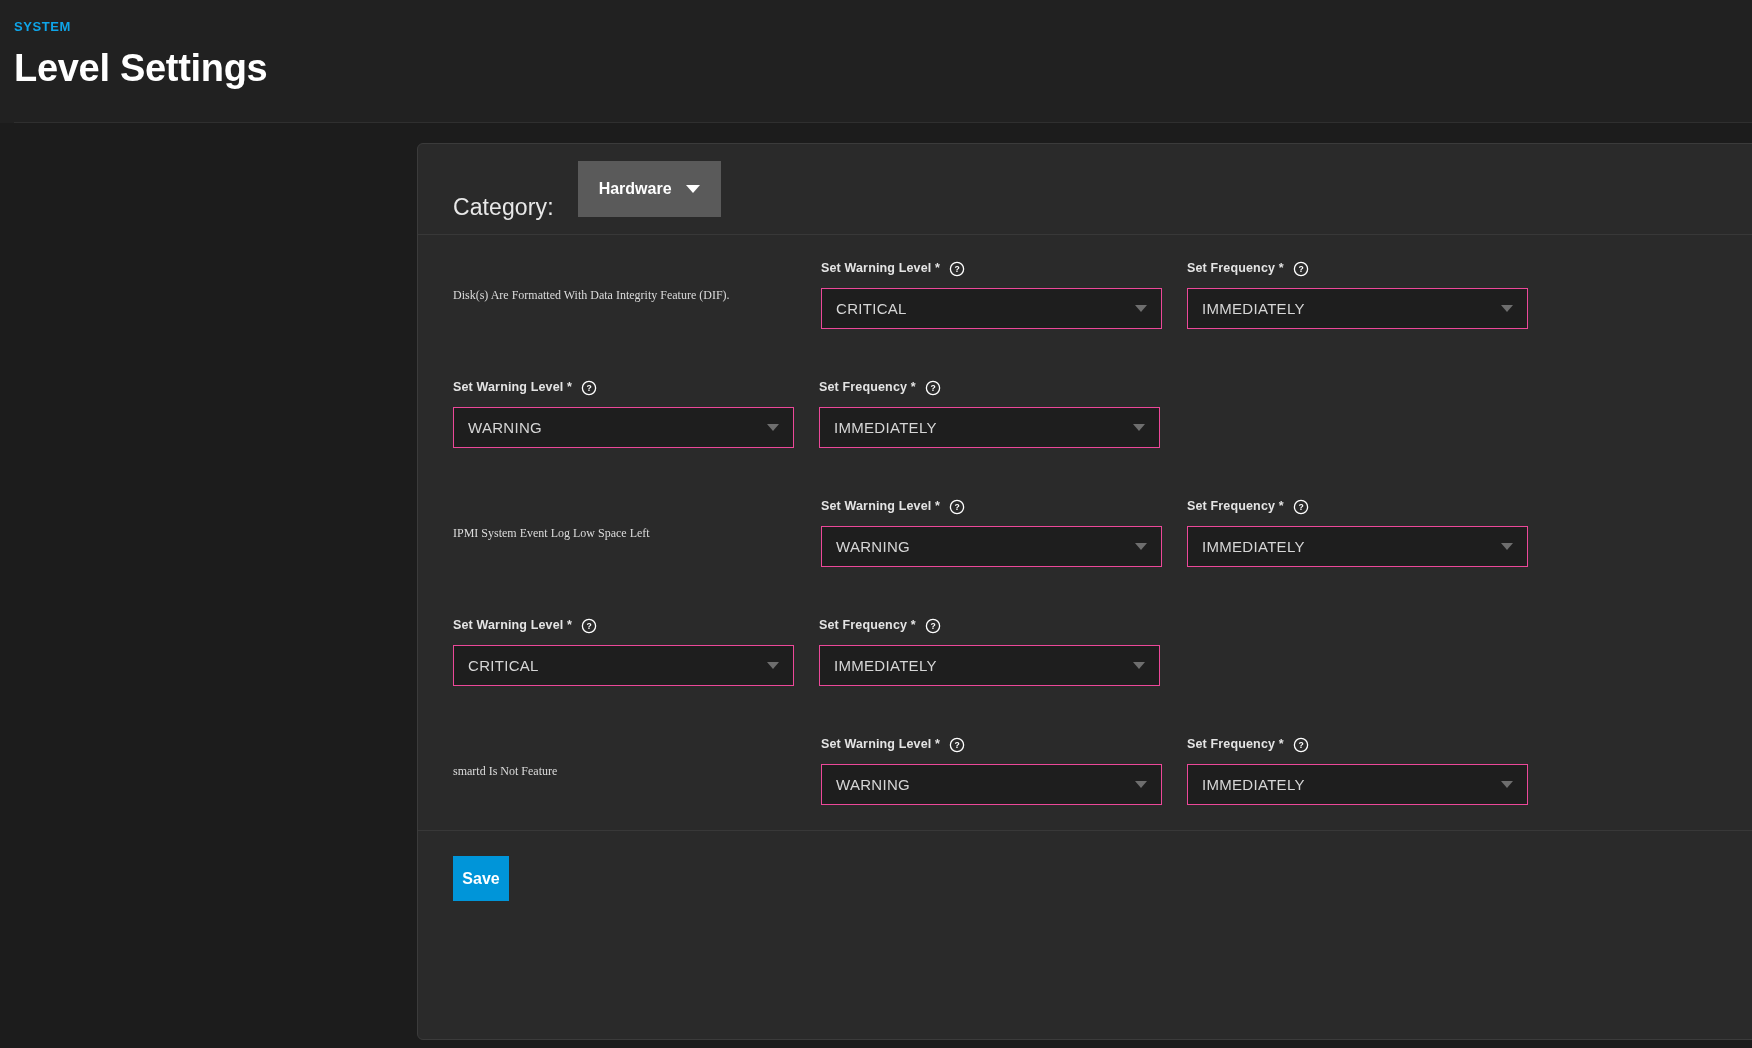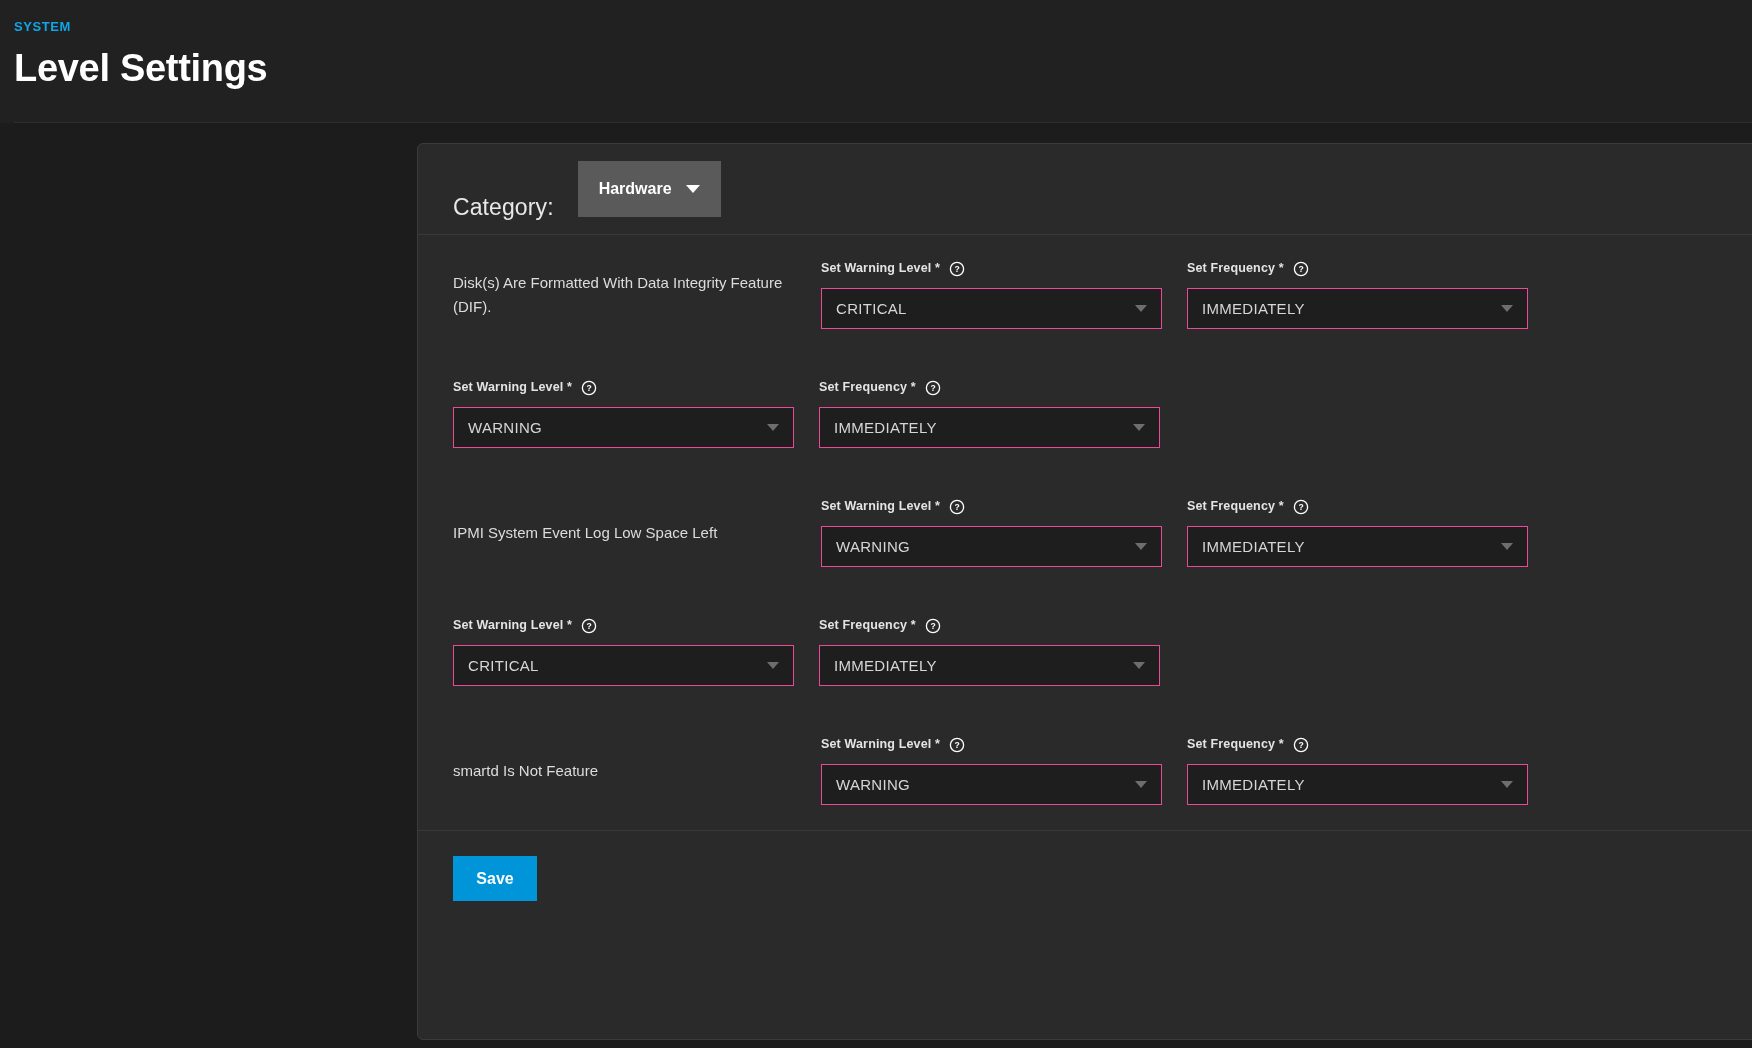--- a/index.html
+++ b/index.html
@@ -109,24 +109,25 @@
   .alert-row {
     height: 119px;
     display: flex;
     align-items: center;
     padding-left: 35px;
     padding-right: 30px;
   }
   .row-title {
     width: 368px;
     flex: 0 0 368px;
-    font-size: 15px;
+    font-size: 12px;
     color: #dcdcdc;
     line-height: 24px;
     padding-right: 30px;
+    font-family: Liberation Serif, serif;
   }
 
   .field-group {
     flex: 0 0 auto;
     width: 341px;
     margin-right: 25px;
   }
   .field-group.freq { width: 341px; margin-right: 0; }
 
   .field-label-line {
@@ -172,21 +173,21 @@
     border-right: 6px solid transparent;
     border-top: 7px solid #6e6e6e;
   }
 
   
   .card-footer {
     border-top: 1px solid #383838;
     padding: 25px 0 0 35px;
   }
   .save-button {
-    width: 84px;
+    width: 56px;
     height: 45px;
     background: #0095d9;
     border: none;
     color: #ffffff;
     font-size: 16px;
     font-weight: bold;
     font-family: "Liberation Sans", sans-serif;
     cursor: pointer;
     display: flex;
     align-items: center;

